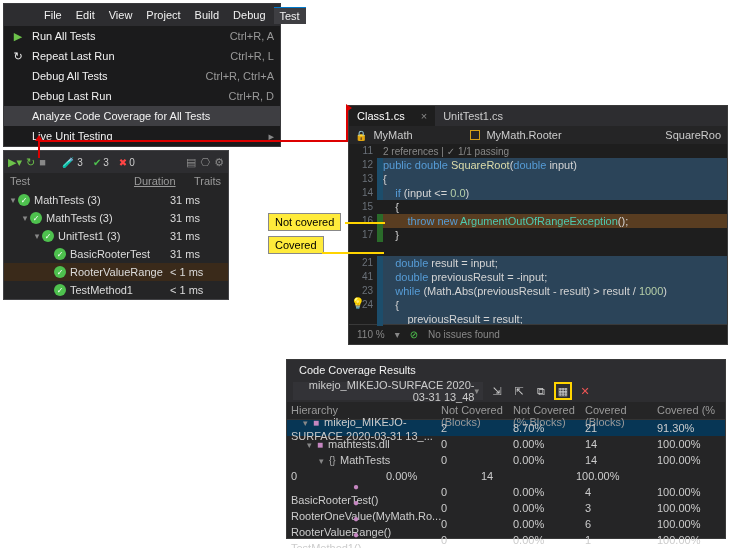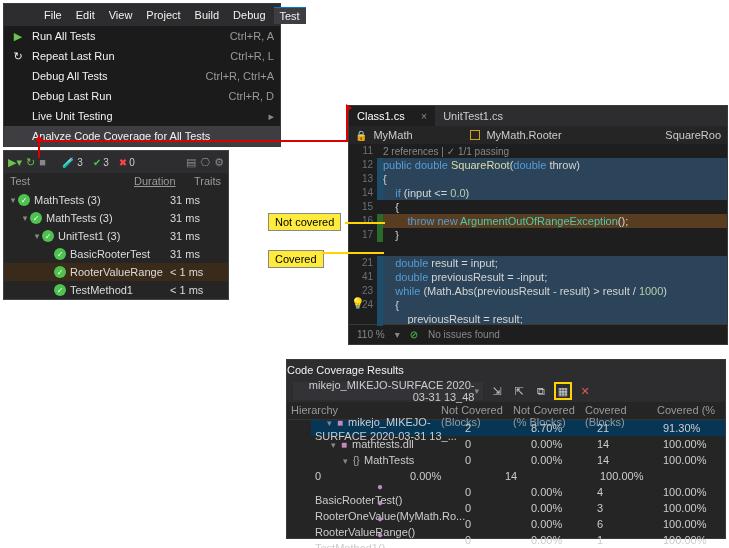--- a/index.html
+++ b/index.html
@@ -64,32 +64,32 @@
   .tok-ref { color:#888; font-size:10px; }
   .lightbulb { position:absolute; left:2px; bottom:14px; color:#ddbb00; font-size:11px; }
   .statusbar { height:20px; background:#1e1e1e; border-top:1px solid #393939; display:flex; align-items:center; gap:10px; padding:0 8px; color:#888; font-size:10px; }
   .no-issues { color:#4EC14E; }
 
   .label { position:absolute; background:#ffeb3b; color:#000; border:1px solid #888; font-size:11px; padding:2px 6px; font-weight:500; }
   .labelline { position:absolute; background:#ffd400; height:1.5px; }
   .labellinev { position:absolute; background:#ffd400; width:1.5px; }
 
   .ccr-panel { position:absolute; top:359px; left:286px; width:440px; height:180px; border:1px solid #393939; background:#252526; }
-  .ccr-head { background:#2d2d30; height:20px; display:flex; align-items:center; padding:0 0; color:#f1f1f1; }
+  .ccr-head { background:#2d2d30; height:20px; display:flex; align-items:center; padding:0 12px; color:#f1f1f1; }
   .ccr-tool { background:#2d2d30; height:22px; display:flex; align-items:center; padding:0 6px; gap:6px; }
   .ccr-dd { display:flex; align-items:center; background:#333337; height:18px; padding:0 4px; width:190px; justify-content:space-between;text-align:right; }
   .ccr-dd-chev { color:#888; font-size:9px; }
   .ccr-tool-btn { width:16px; height:16px; display:flex; align-items:center; justify-content:center; color:#ccc; }
   .ccr-tool-btn.hl { border:1px solid #ffd400; box-shadow:0 0 0 1px #ffd400; }
   .ccr-red { color:#e55; }
   .ccr-cols { display:flex; background:#252526; height:18px; color:#999; border-bottom:1px solid #333; }
   .ccr-cols span, .ccr-row span { padding: 2px 4px; }
   .cc-h { flex:1; min-width:150px; }
   .cc-c { width:95px; text-align:left; }
-  .ccr-row { display:flex; height:16px; color:#ccc; align-items:center;margin-left:24px; }
+  .ccr-row { display:flex; height:16px; color:#ccc; align-items:center; }
   .ccr-row.sel { background:#073655; }
   .h-ind { display:inline-block; }
   .h-tw { width:10px; color:#888; font-size:9px; display:inline-block; text-align:center; }
   .h-ico { width:12px; display:inline-block; text-align:center; font-size:10px; }
   .ico-mod { color:#c586c0; }
   .ico-ns { color:#aaa; }
   .ico-cls { color:#d4a017; }
   .ico-meth { color:#c586c0; }
 
   .arrow-red-v1 { position:absolute; left:38px; top:140px; width:2px; height:18px; background:#d00; }
@@ -128,28 +128,28 @@
     <div class="dropdown-row">
       <span class="dd-icon"></span>
       <span class="dd-label">Debug All Tests</span>
       <span class="dd-short">Ctrl+R, Ctrl+A</span>
     </div>
     <div class="dropdown-row">
       <span class="dd-icon"></span>
       <span class="dd-label">Debug Last Run</span>
       <span class="dd-short">Ctrl+R, D</span>
     </div>
+    <div class="dropdown-row hl">
+      <span class="dd-icon"></span>
+      <span class="dd-label">Analyze Code Coverage for All Tests</span>
+    </div>
     <div class="dropdown-row">
       <span class="dd-icon"></span>
       <span class="dd-label">Live Unit Testing</span>
       <span class="dd-arrow">▸</span>
-    </div>
-    <div class="dropdown-row hl">
-      <span class="dd-icon"></span>
-      <span class="dd-label">Analyze Code Coverage for All Tests</span>
     </div>
   </div>
 </div>
 
 <div class="testexp-panel">
   <div class="tool-row">
     <span class="icon-run">▶▾</span>
     <span class="icon-run">↻</span>
     <span class="icon-stop">■</span>
     <span style="width:6px"></span>
@@ -266,21 +266,21 @@
         <div class="cov-green"></div>
         <div></div>
       <div class="cov-blue"></div>
         <div class="cov-blue"></div>
         <div class="cov-blue"></div>
         <div class="cov-blue"></div>
         <div class="cov-blue"></div>
     </div>
     <div class="codebody">
       <div class="codeline"><span class="tok-ref">2 references | ✓ 1/1 passing</span></div>
-      <div class="codeline hl-covered"><span class="tok-kw">public</span> <span class="tok-kw">double</span> <span class="tok-fn">SquareRoot</span><span class="tok-pl">(</span><span class="tok-kw">double</span> <span class="tok-pl">throw)</span></div>
+      <div class="codeline hl-covered"><span class="tok-kw">public</span> <span class="tok-kw">double</span> <span class="tok-fn">SquareRoot</span><span class="tok-pl">(</span><span class="tok-kw">double</span> <span class="tok-pl">input)</span></div>
       <div class="codeline hl-covered"><span class="tok-pl">{</span></div>
       <div class="codeline hl-covered">    <span class="tok-kw">if</span> <span class="tok-pl">(input &lt;= </span><span class="tok-num">0.0</span><span class="tok-pl">)</span></div>
       <div class="codeline">    <span class="tok-pl">{</span></div>
       <div class="codeline" style="background:rgba(200,120,40,.35)">        <span class="tok-kw">throw</span> <span class="tok-kw">new</span> <span class="tok-type">ArgumentOutOfRangeException</span><span class="tok-pl">();</span></div>
       <div class="codeline">    <span class="tok-pl">}</span></div>
       <div class="codeline"></div>
       <div class="codeline hl-covered">    <span class="tok-kw">double</span> <span class="tok-pl">result = input;</span></div>
       <div class="codeline hl-covered">    <span class="tok-kw">double</span> <span class="tok-pl">previousResult = -input;</span></div>
       <div class="codeline hl-covered">    <span class="tok-kw">while</span> <span class="tok-pl">(Math.Abs(previousResult - result) &gt; result / </span><span class="tok-num">1000</span><span class="tok-pl">)</span></div>
       <div class="codeline hl-covered">    <span class="tok-pl">{</span></div>
@@ -292,21 +292,21 @@
   <div class="statusbar">
     <span>110 %</span>
     <span style="color:#888">▾</span>
     <span class="no-issues">⊘</span>
     <span>No issues found</span>
   </div>
 </div>
 
 <div class="label" style="top:213px; left:268px">Not covered</div>
 <div class="labelline" style="top:222px; left:345px; width:40px"></div>
-<div class="label" style="top:250px; left:268px">Covered</div>
+<div class="label" style="top:236px; left:268px">Covered</div>
 <div class="labelline" style="top:252px; left:322px; width:62px"></div>
 <div class="label" style="top:362px; left:544px">Turn on coloring</div>
 <div class="labellinev" style="top:381px; left:556px; height:15px"></div>
 
 <div class="arrow-head-up" style="left:35px; top:135px"></div>
 <div class="arrow-red-v1"></div>
 <div class="arrow-red-h"></div>
 <div class="arrow-red-v2"></div>
 <div class="arrow-head-rt" style="left:346px; top:104px"></div>
 

